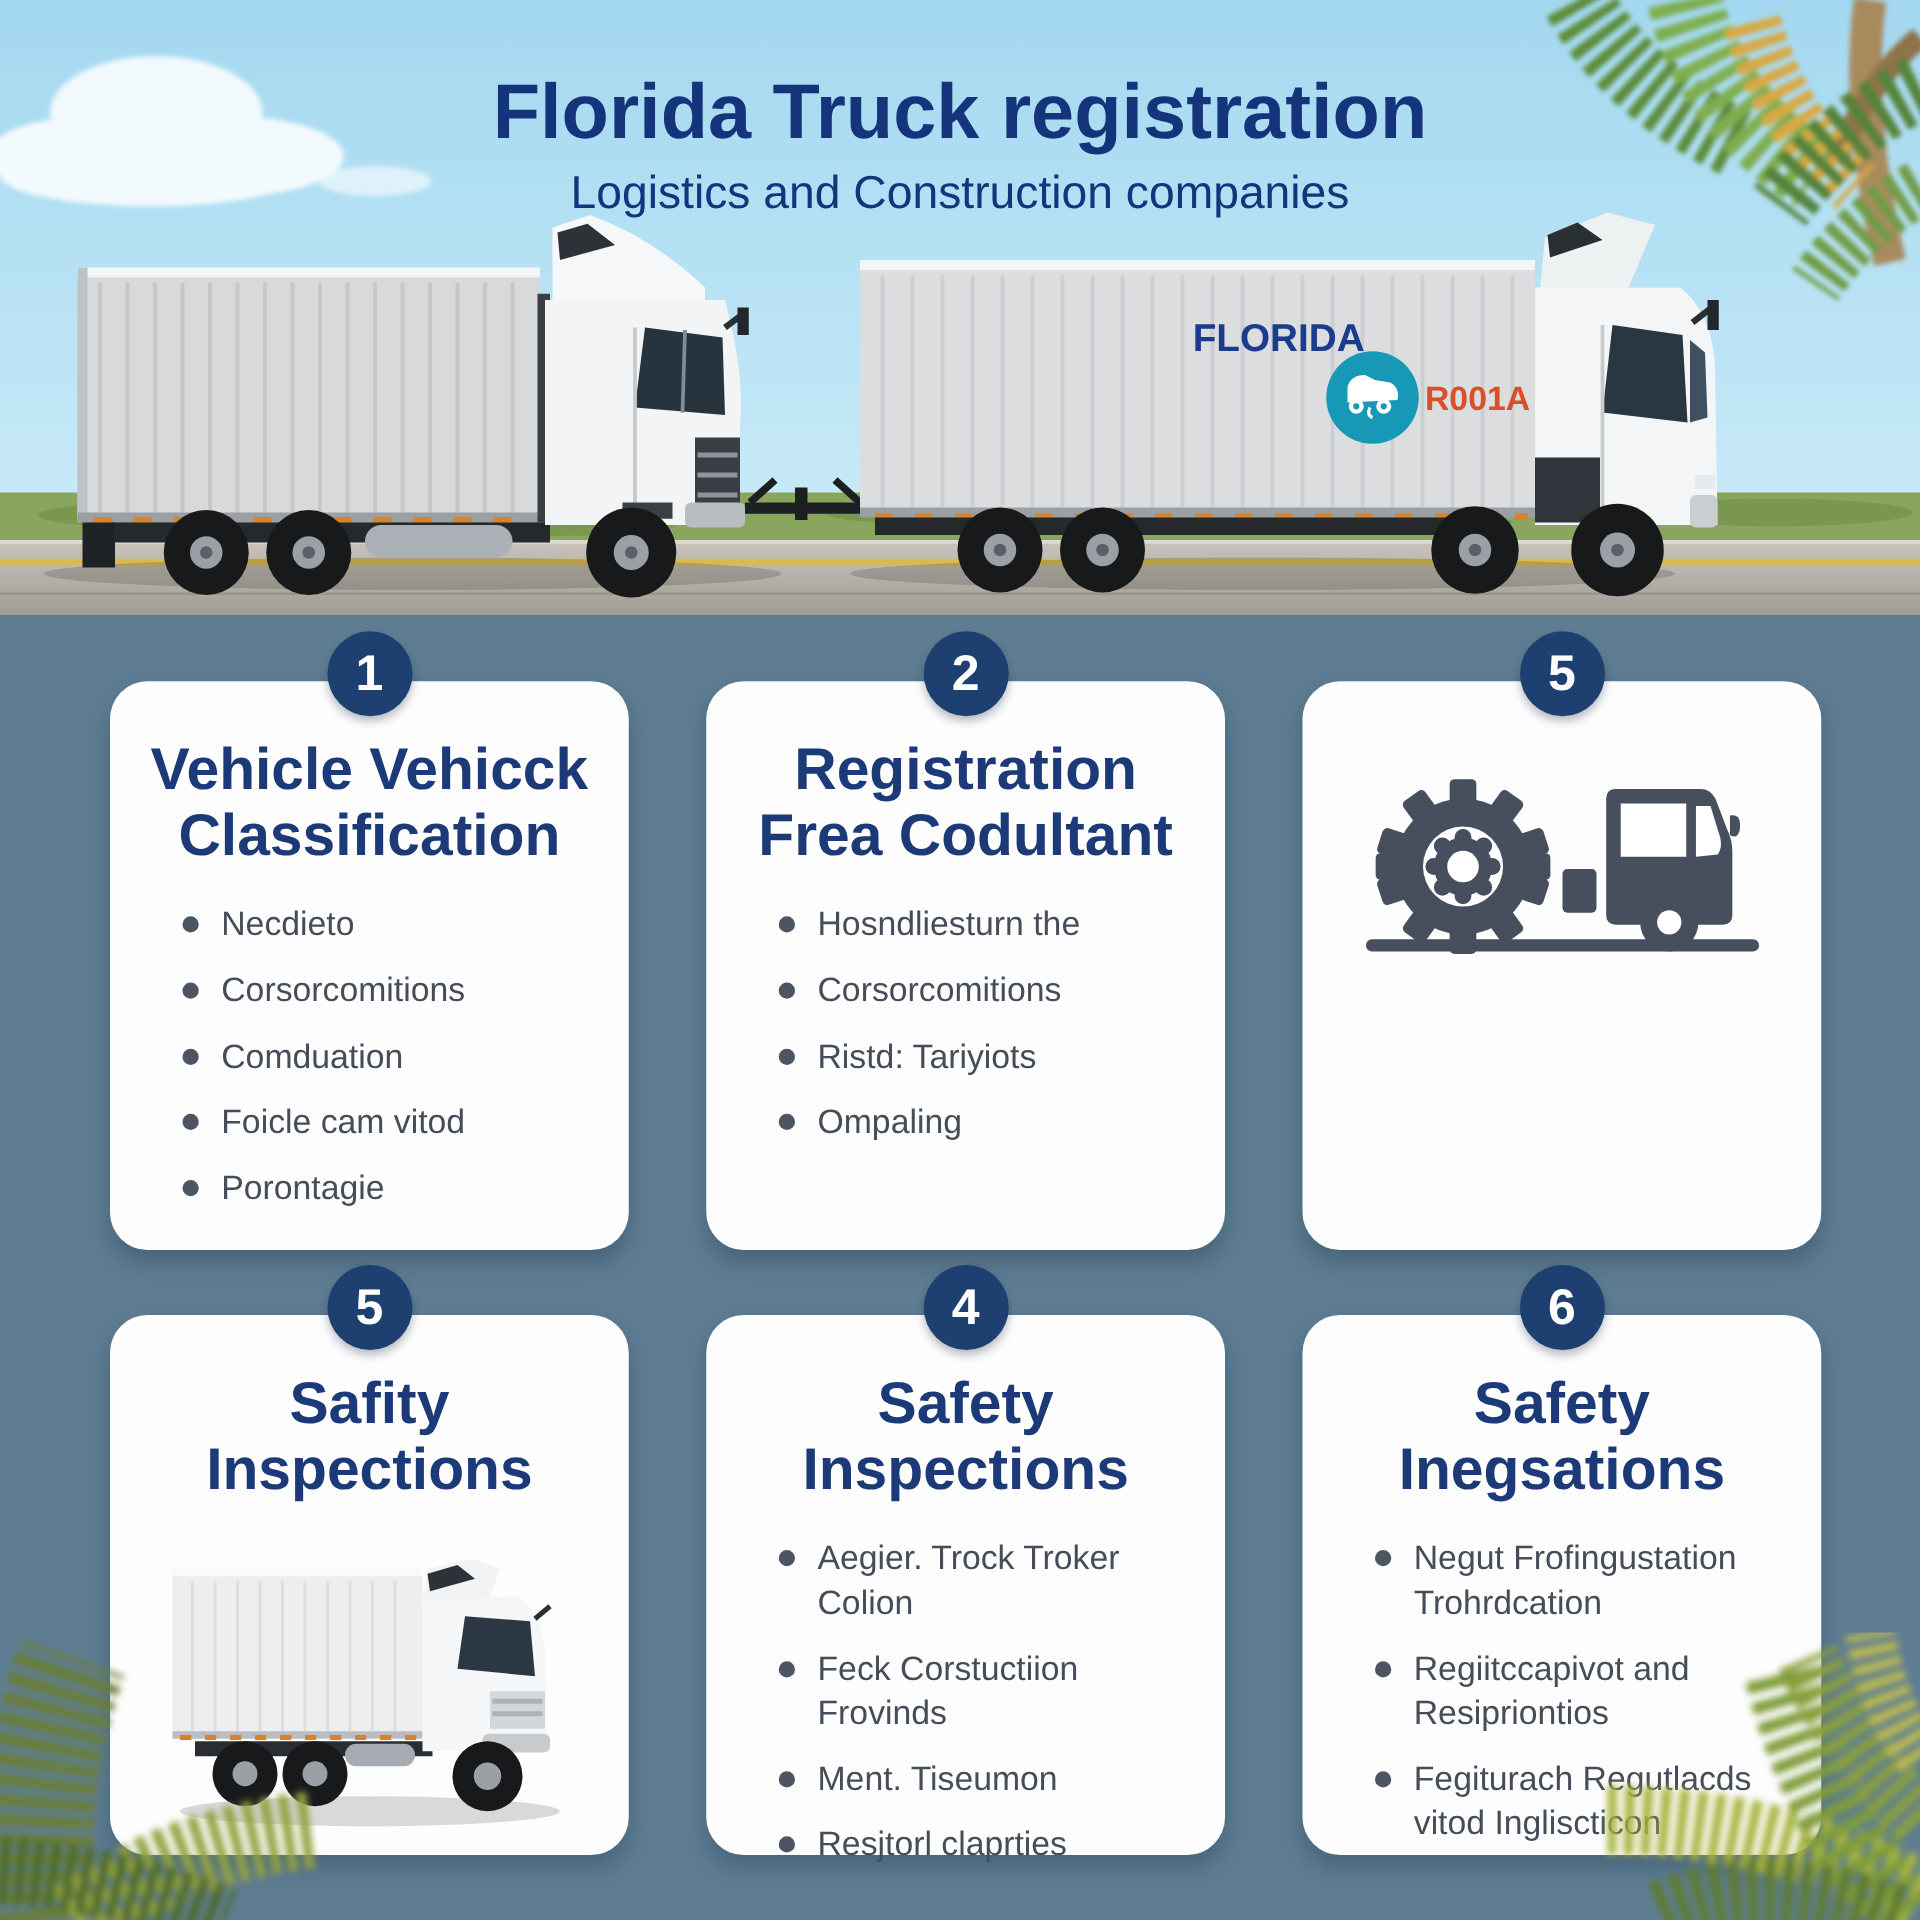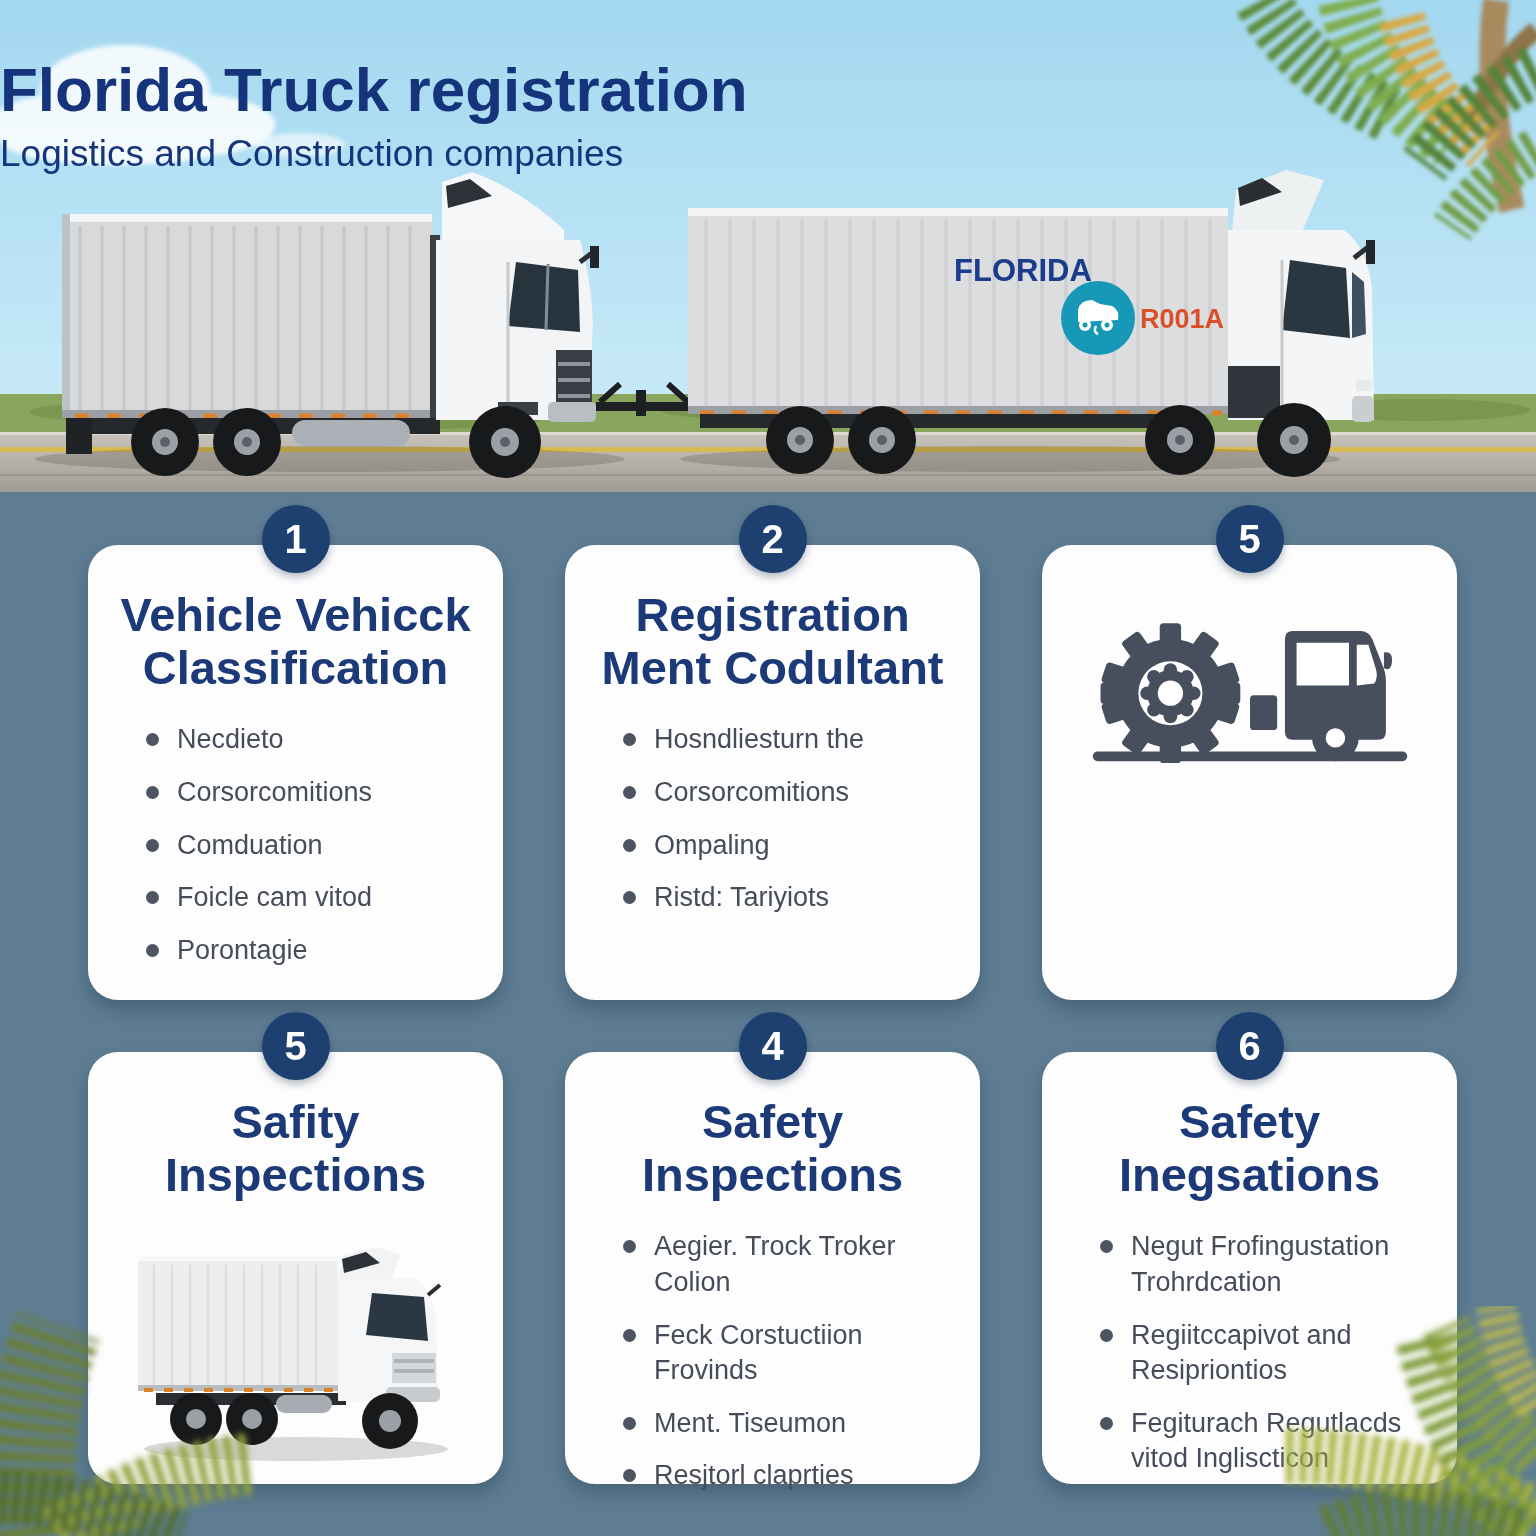--- a/index.html
+++ b/index.html
@@ -1,19 +1,19 @@
 <!DOCTYPE html>
 <html><head>
 <meta charset="utf-8">
 <style>
   html,body{margin:0;padding:0;background:#3a4a55;}
   .page{position:relative;width:1536px;height:1536px;overflow:hidden;
         background:#5e7d93;font-family:"Liberation Sans",sans-serif;}
   .banner{position:absolute;top:0;left:0;width:1536px;height:492px;}
-  .header{position:absolute;top:54px;left:0;width:1536px;z-index:3;}
+  .header{position:absolute;top:54px;left:0;width:1536px;text-align:center;z-index:3;}
   .header h1{margin:0;font-size:62px;font-weight:800;color:#16347c;letter-spacing:0;}
   .header h2{margin:8px 0 0 0;font-size:37px;font-weight:400;color:#16347c;}
   .cards{position:absolute;left:88px;top:505px;display:grid;
          grid-template-columns:repeat(3,415px);column-gap:62px;row-gap:12px;z-index:2;}
   .cell{display:flex;flex-direction:column;align-items:center;}
   .badge{width:68px;height:68px;border-radius:50%;background:#1d4070;color:#ffffff;
          font-size:40px;font-weight:700;display:flex;align-items:center;justify-content:center;
          margin-bottom:-28px;position:relative;z-index:2;box-shadow:0 4px 8px rgba(10,25,45,.3);}
   .card{width:100%;height:455px;border-radius:30px;background:#fdfdfe;
         box-shadow:0 10px 18px rgba(15,35,55,.28);box-sizing:border-box;}
@@ -214,37 +214,37 @@
               <span class="dot"></span>
               <span>Porontagie</span>
             </li>
         </ul>
       </div>
     </div>
 
     <div class="cell">
       <div class="badge">2</div>
       <div class="card">
-        <h3>Registration Ment Codultant</h3>
+        <h3>Registration Frea Codultant</h3>
         <ul class="bullets">
           <li>
               <span class="dot"></span>
               <span>Hosndliesturn the</span>
             </li>
           <li>
               <span class="dot"></span>
               <span>Corsorcomitions</span>
             </li>
           <li>
               <span class="dot"></span>
+              <span>Ristd: Tariyiots</span>
+            </li>
+          <li>
+              <span class="dot"></span>
               <span>Ompaling</span>
-            </li>
-          <li>
-              <span class="dot"></span>
-              <span>Ristd: Tariyiots</span>
             </li>
         </ul>
       </div>
     </div>
 
     <div class="cell">
       <div class="badge">5</div>
       <div class="card">
         <div class="icon-wrap">
           <svg width="330" height="200" viewBox="0 0 340 200">

